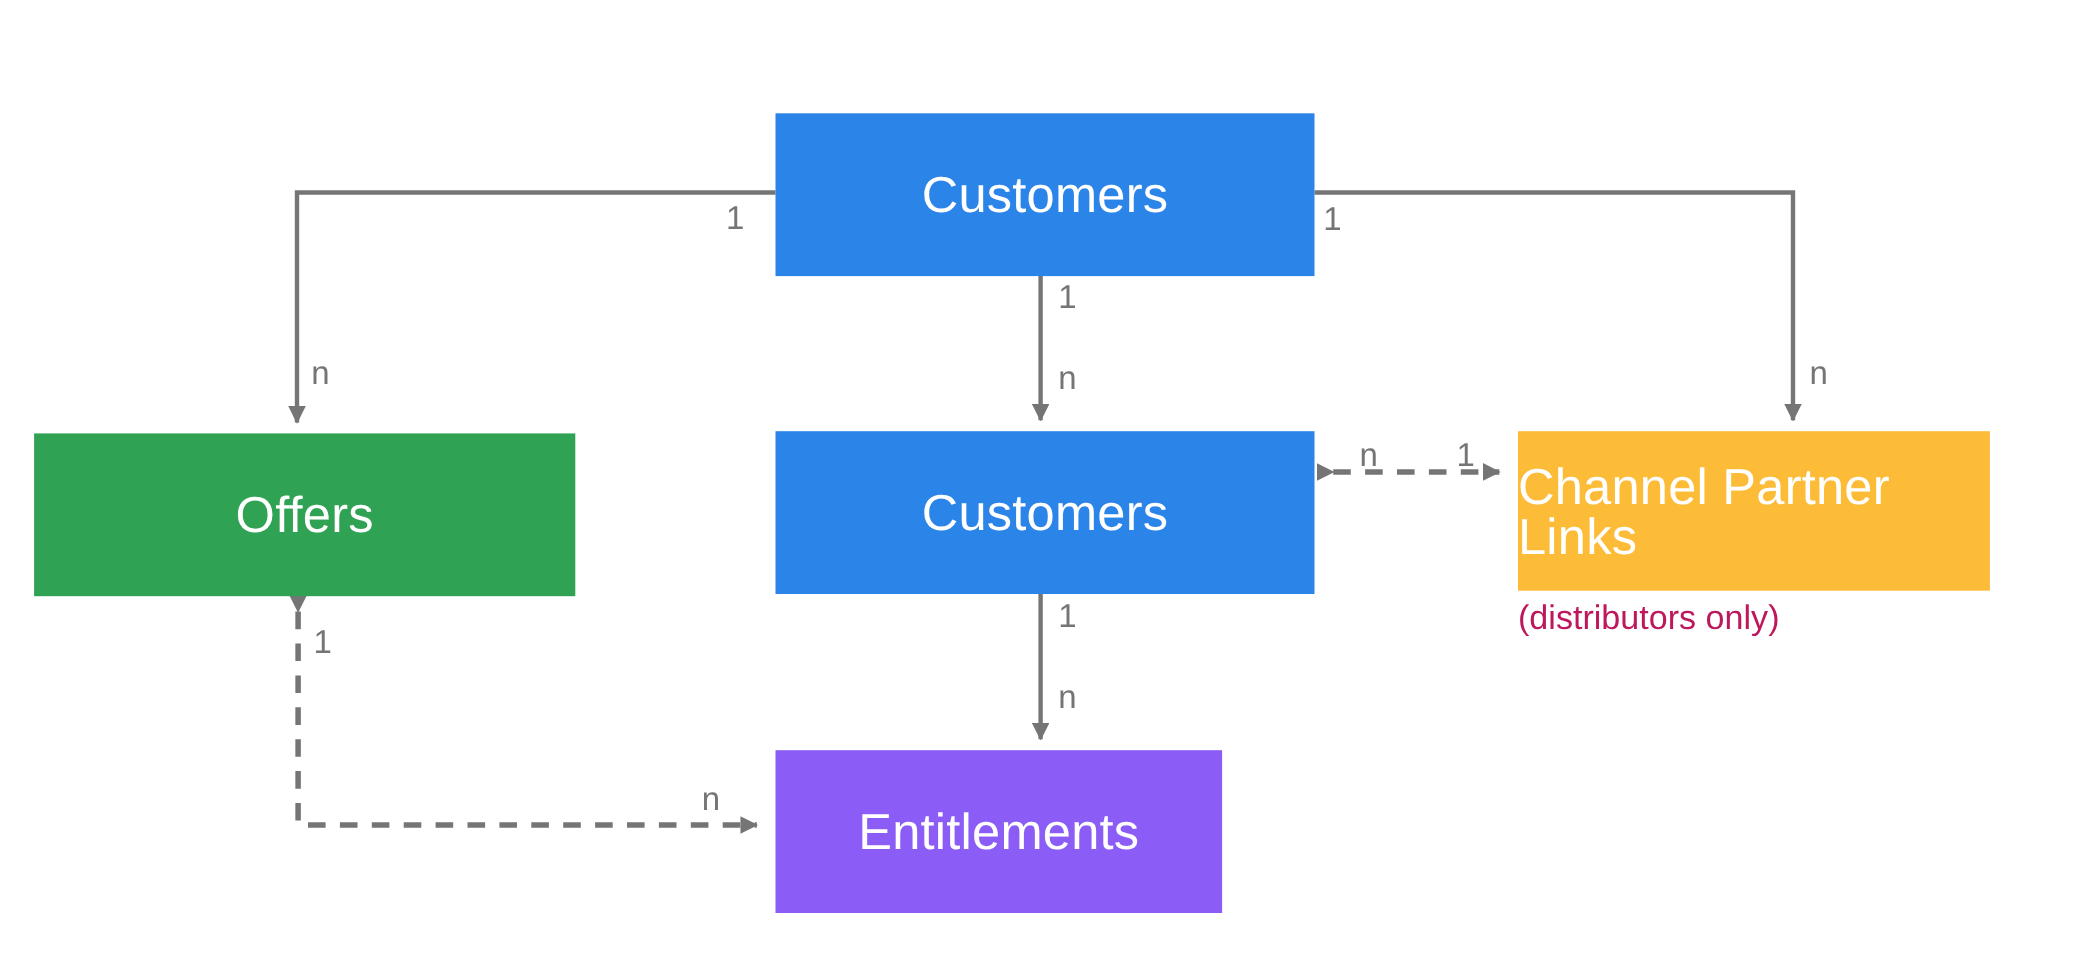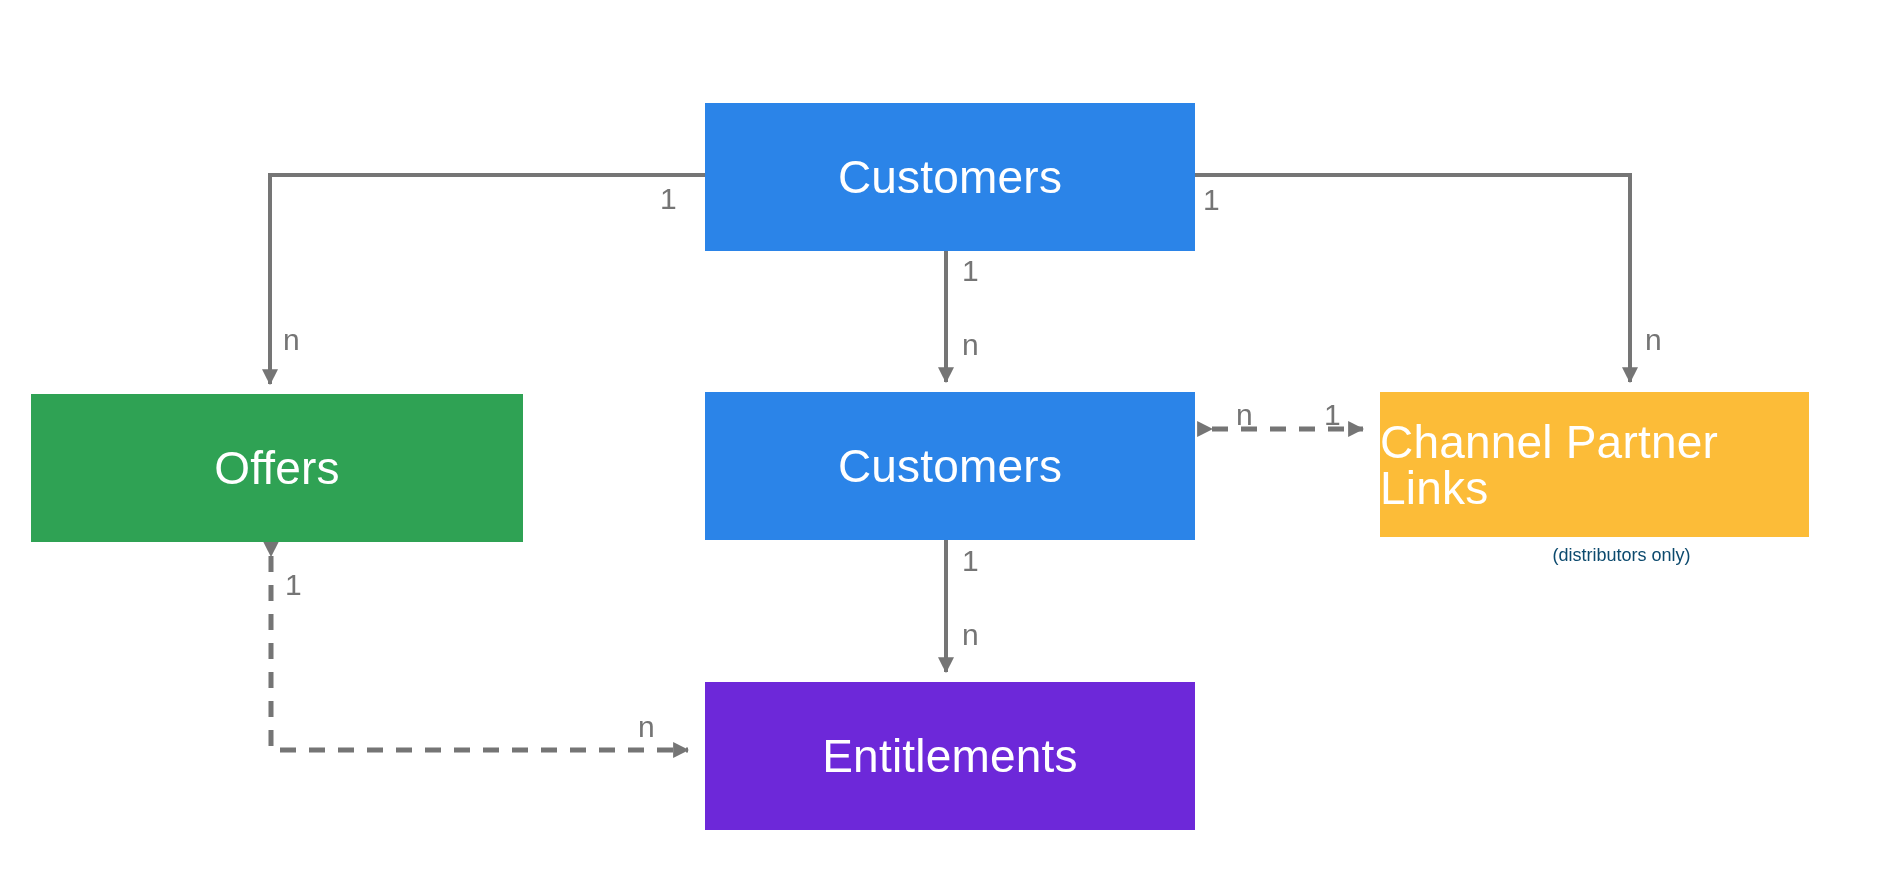--- a/index.html
+++ b/index.html
@@ -34,30 +34,30 @@
     font-size: 46px;
     font-family: "Liberation Sans", sans-serif;
     letter-spacing: 0.2px;
     line-height: 1;
     box-sizing: border-box;
   }
   .node-accounts   { left: 705px; top: 103px; width: 490px; height: 148px; background: #2b84e8; }
   .node-offers     { left: 31px;  top: 394px; width: 492px; height: 148px; background: #2fa254; text-align: center; }
   .node-customers  { left: 705px; top: 392px; width: 490px; height: 148px; background: #2b84e8; }
   .node-cpl        { left: 1380px; top: 392px; width: 429px; height: 145px; background: #fcbc38; }
-  .node-entitlements { left: 705px; top: 682px; width: 490px; height: 148px; background: #6d28d9; }
+  .node-entitlements { left: 705px; top: 682px; width: 406px; height: 148px; background: #8b5cf6; }
 
   .node-caption {
     position: absolute;
     left: 1380px;
     top: 546px;
     width: 483px;
-    text-align: center;
-    color: #0c4a6e;
-    font-size: 18px;
+    text-align: left;
+    color: #be185d;
+    font-size: 31px;
     font-family: "Liberation Sans", sans-serif;
     line-height: 1;
   }
 
   .edge-label {
     position: absolute;
     color: #757575;
     font-size: 30px;
     font-family: "Liberation Sans", sans-serif;
     line-height: 1;

